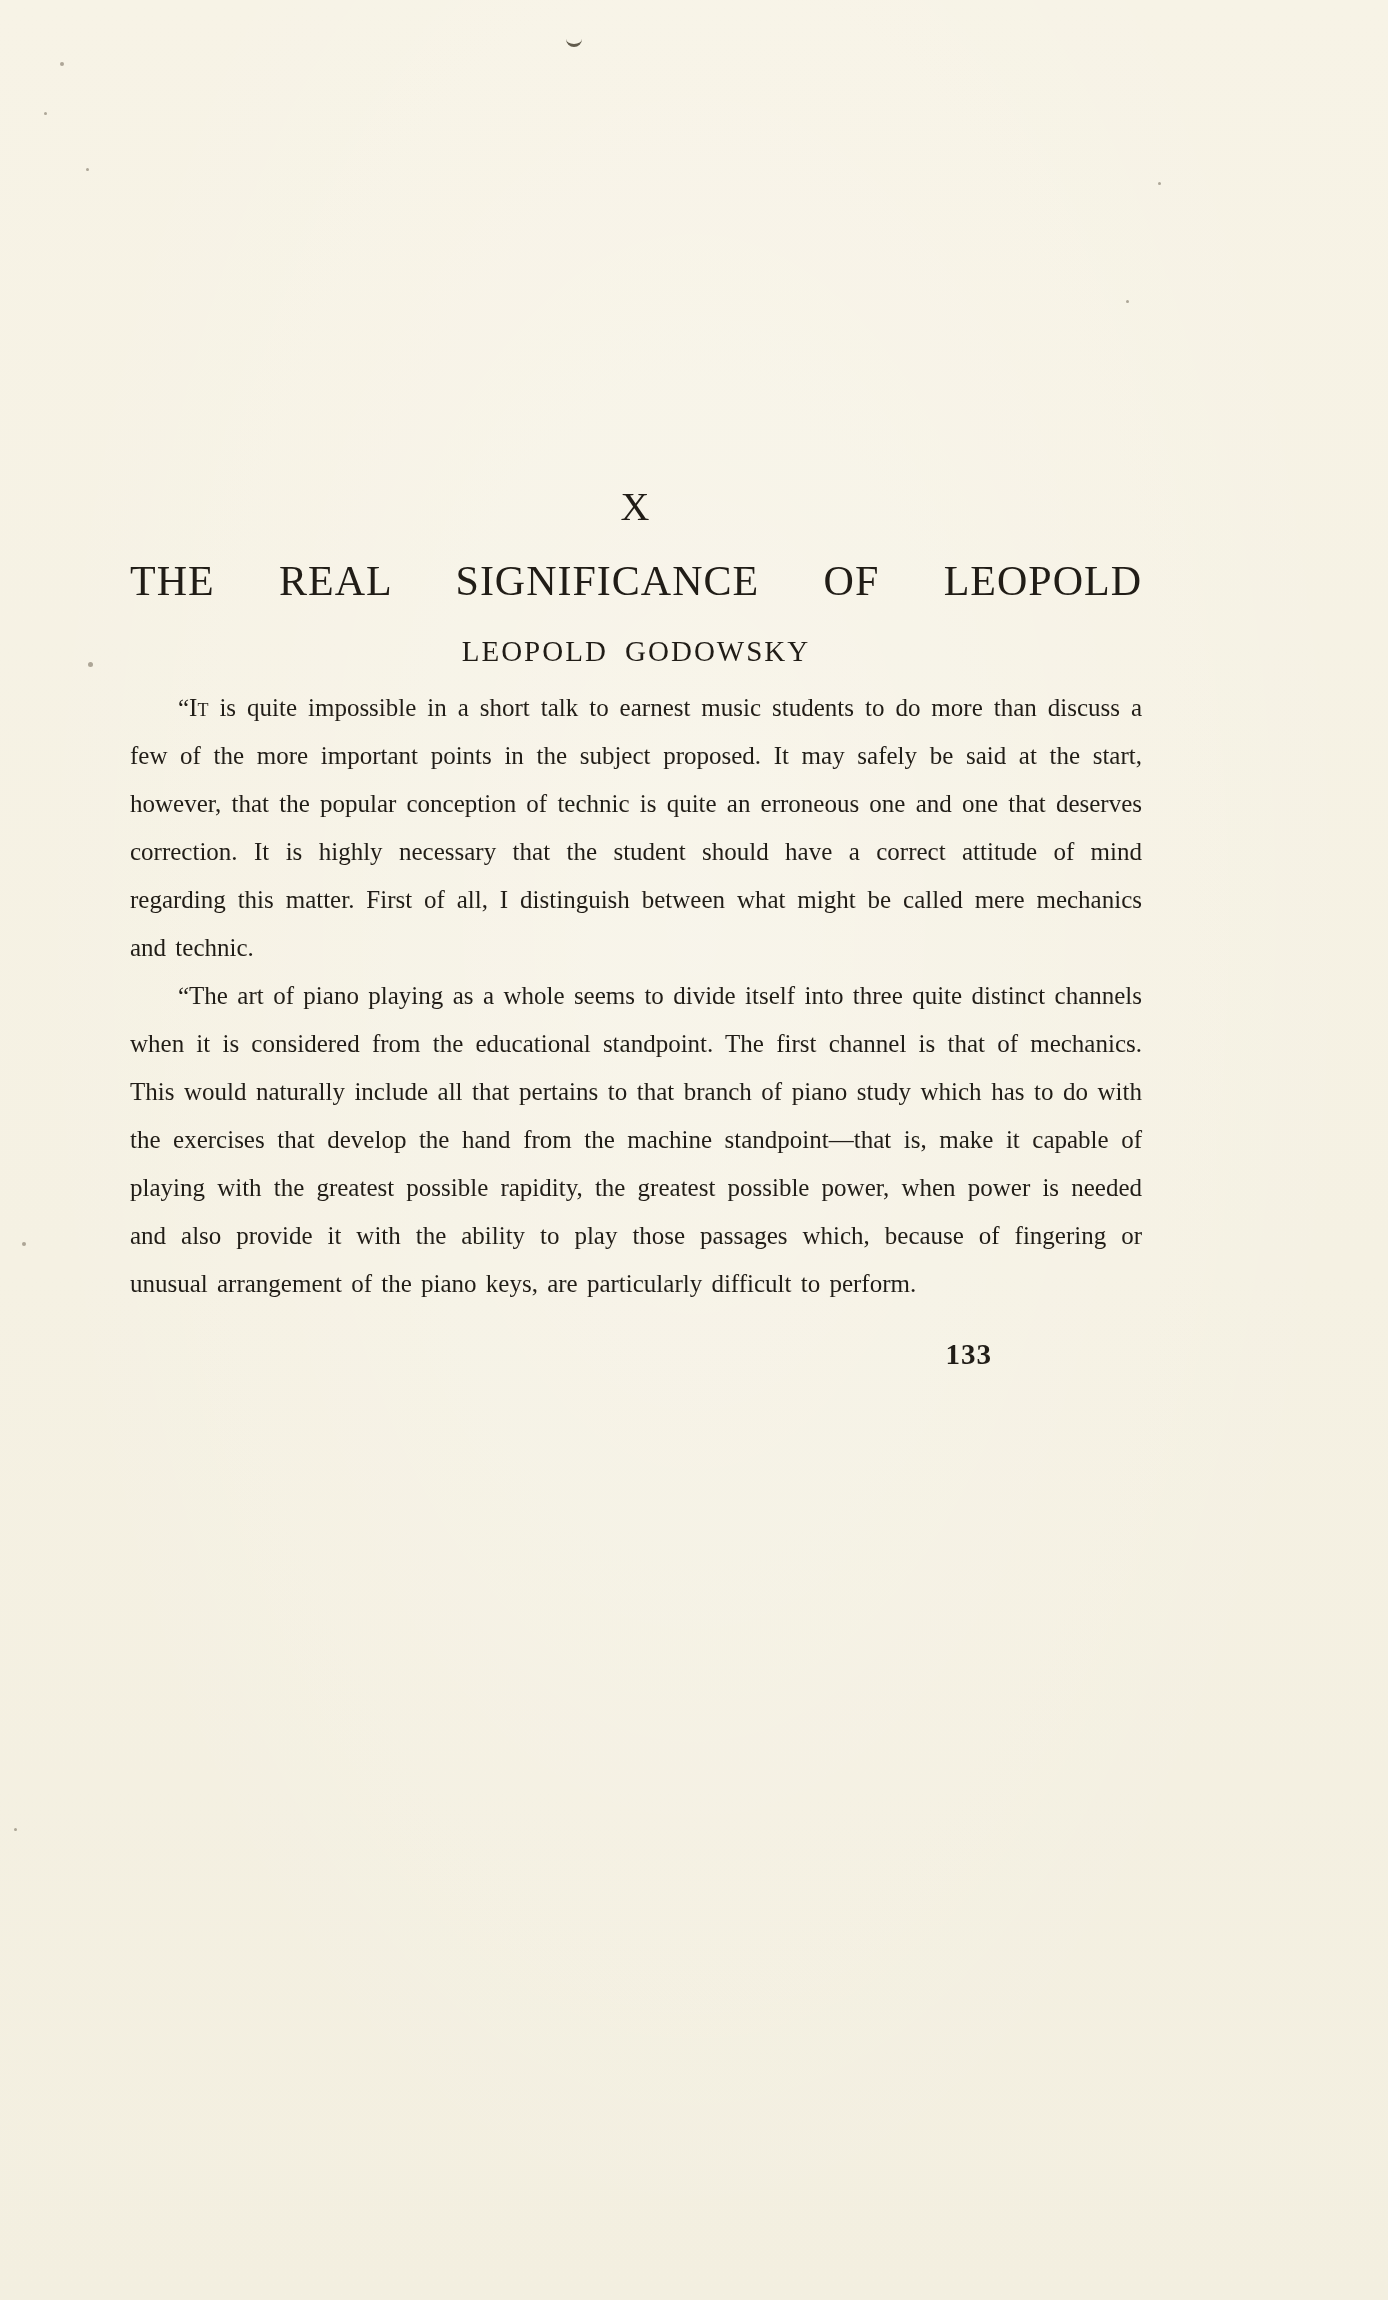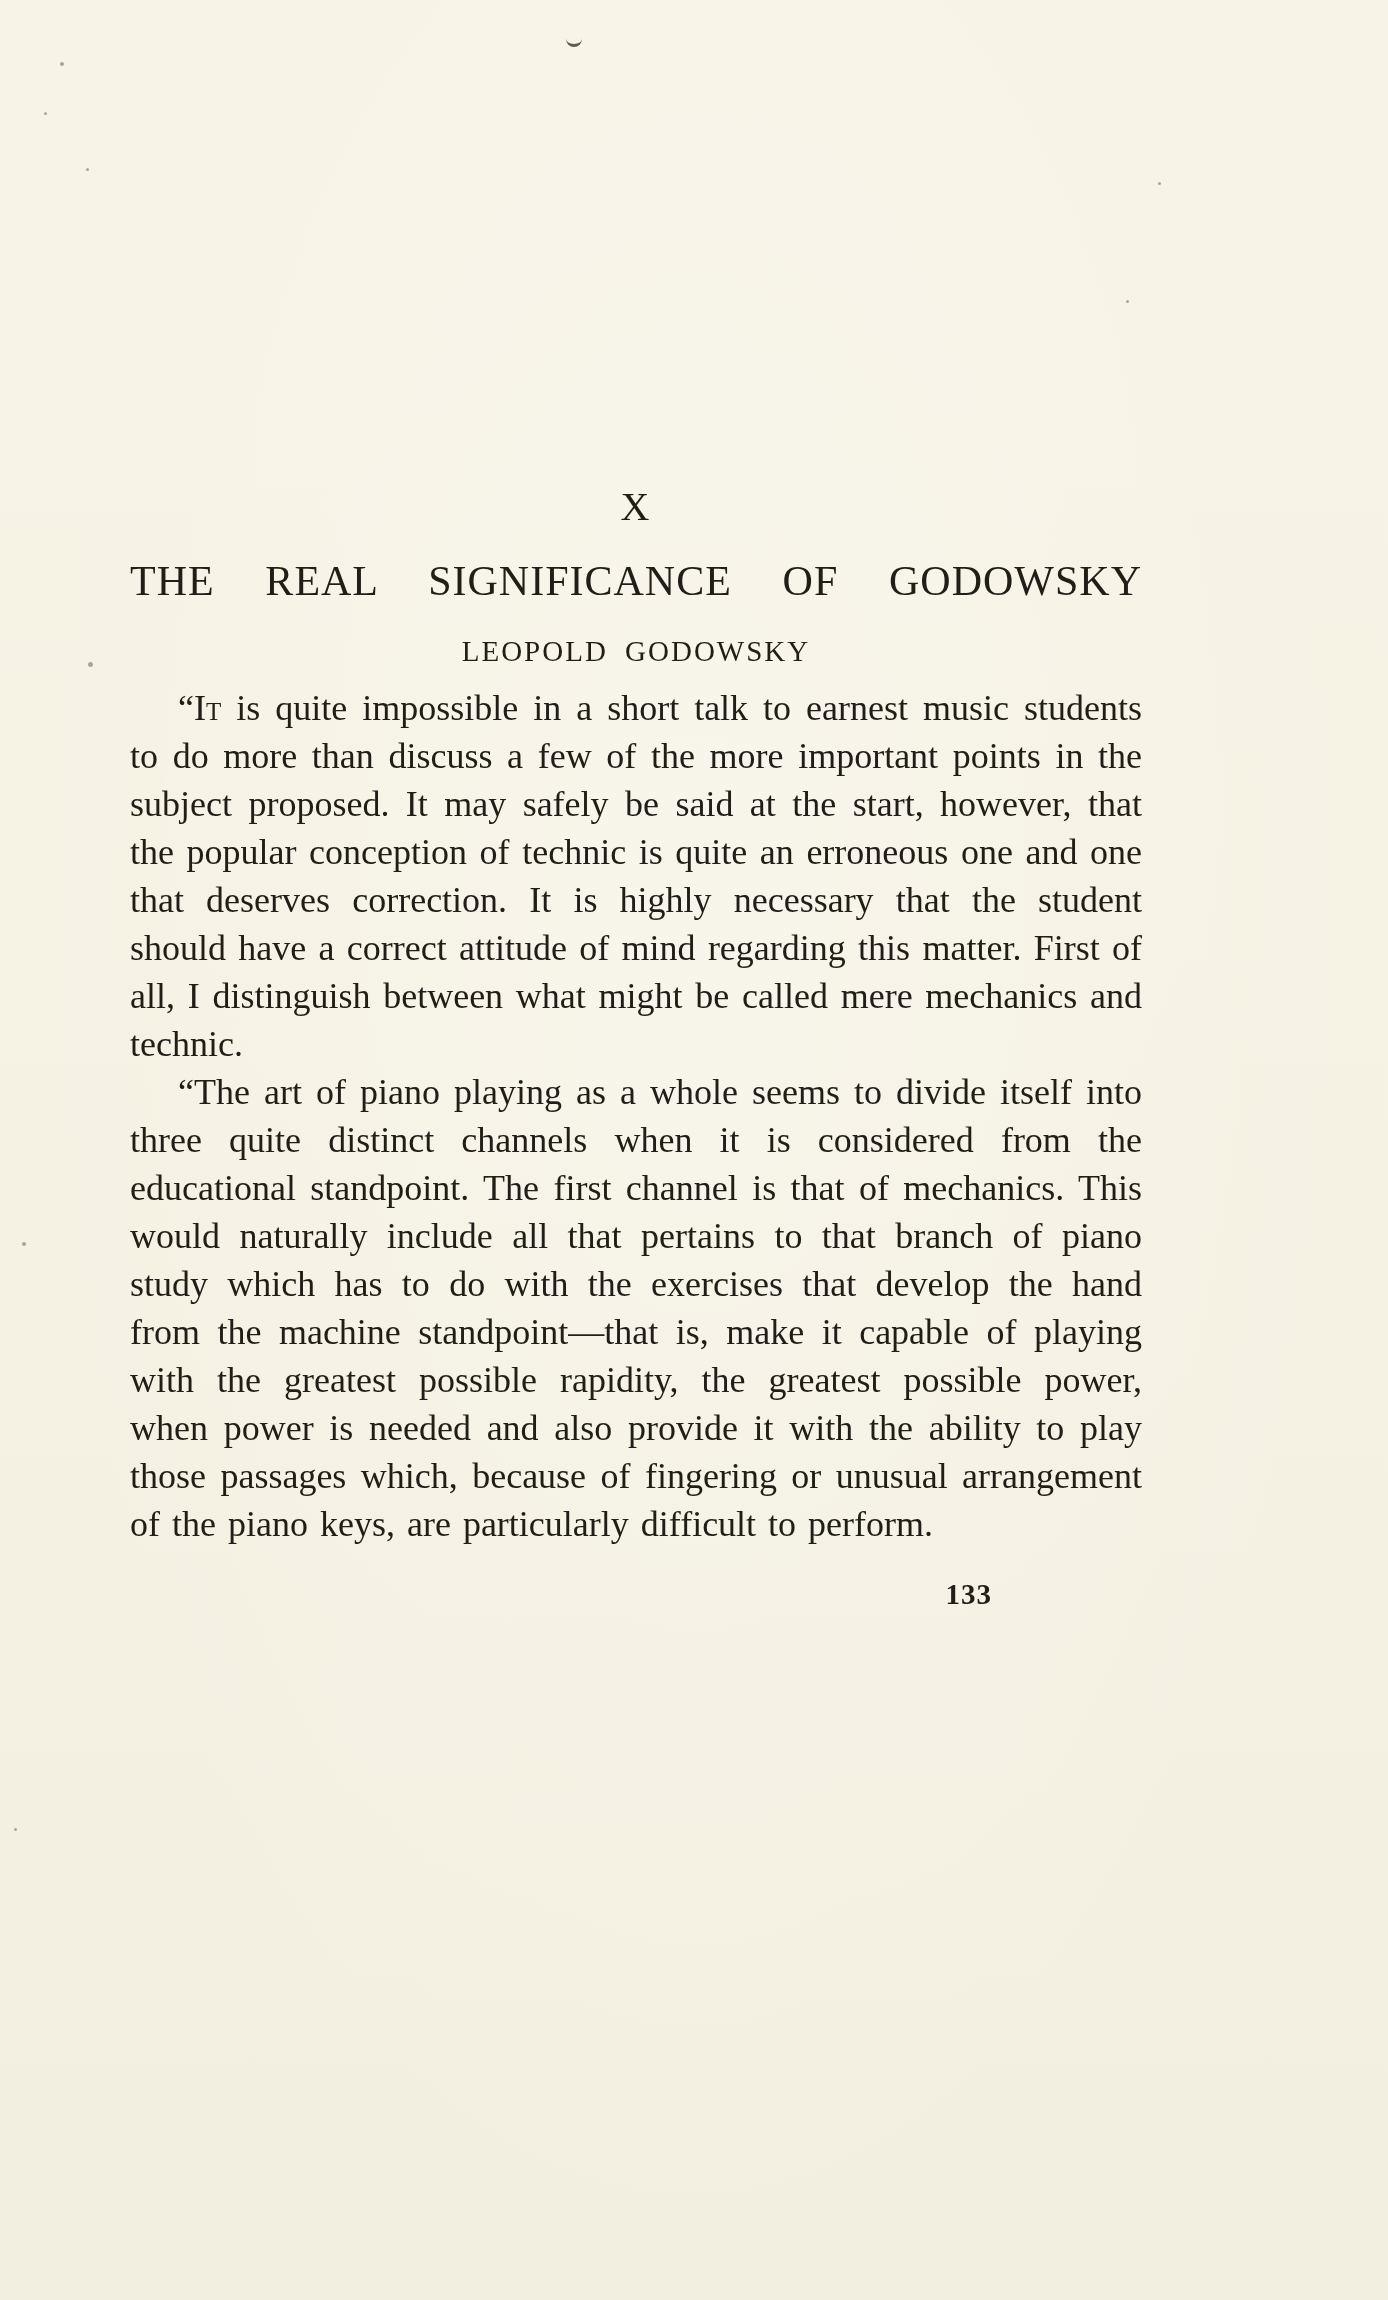--- a/index.html
+++ b/index.html
@@ -55,21 +55,21 @@
     margin-top: 52px;
     text-align: center;
     font-size: 36px;
     font-variant: small-caps;
     font-weight: 600;
     letter-spacing: 2px;
     word-spacing: 5px;
   }
   .body-copy {
     margin-top: 16px;
-    font-size: 36px;
+    font-size: 25px;
     line-height: 48px;
     text-align: justify;
     word-spacing: 3px;
   }
   .body-copy p {
     margin: 0;
     text-indent: 48px;
   }
   .sc {
     font-variant: small-caps;
@@ -108,21 +108,21 @@
   <div class="speckle" style="left:1158px; top:182px; width:3px; height:3px;"></div>
   <div class="speckle" style="left:22px; top:1242px; width:4px; height:4px;"></div>
   <div class="speckle" style="left:14px; top:1828px; width:3px; height:3px;"></div>
   <div class="speckle" style="left:88px; top:662px; width:5px; height:5px;"></div>
   <div class="mark-breve" style="left:566px; top:34px;"></div>
 
   <div class="text-column">
 
     <div class="chapter-number">X</div>
 
-    <h1 class="article-title">THE REAL SIGNIFICANCE OF GODOWSKY</h1>
+    <h1 class="article-title">THE REAL SIGNIFICANCE OF LEOPOLD</h1>
 
     <div class="author-byline">LEOPOLD GODOWSKY</div>
 
 
     <div class="body-copy">
       <p><span class="sc">“It</span><span> is quite impossible in a short talk to earnest music students to do more than discuss a few of the more important points in the subject proposed. It may safely be said at the start, however, that the popular conception of technic is quite an erroneous one and one that deserves correction. It is highly necessary that the student should have a correct attitude of mind regarding this matter. First of all, I distinguish between what might be called mere mechanics and technic.</span></p>
       <p><span>“The</span><span> art of piano playing as a whole seems to divide itself into three quite distinct channels when it is considered from the educational standpoint. The first channel is that of mechanics. This would naturally include all that pertains to that branch of piano study which has to do with the exercises that develop the hand from the machine standpoint—that is, make it capable of playing with the greatest possible rapidity, the greatest possible power, when power is needed and also provide it with the ability to play those passages which, because of fingering or unusual arrangement of the piano keys, are particularly difficult to perform.</span></p>
     </div>
 
     <div class="page-number">133</div>

